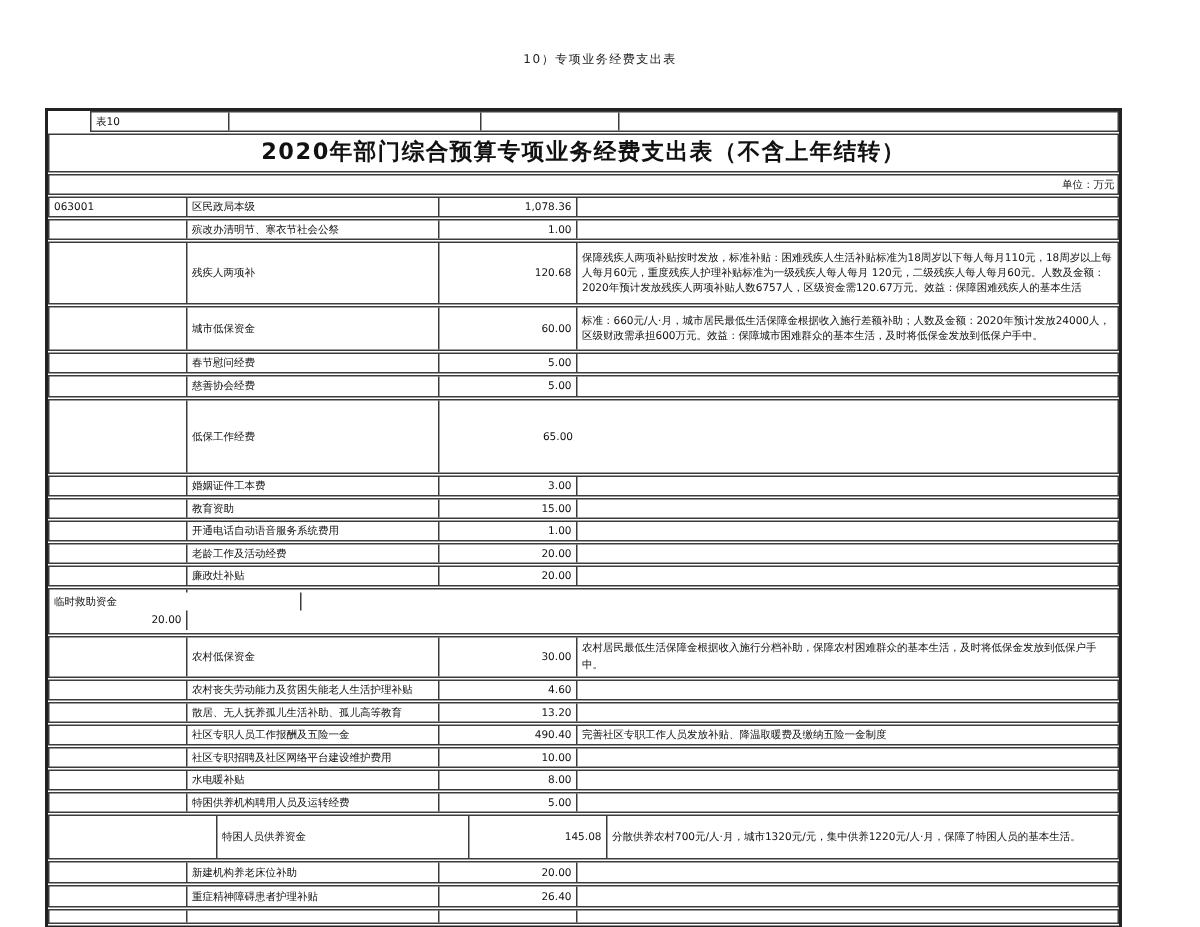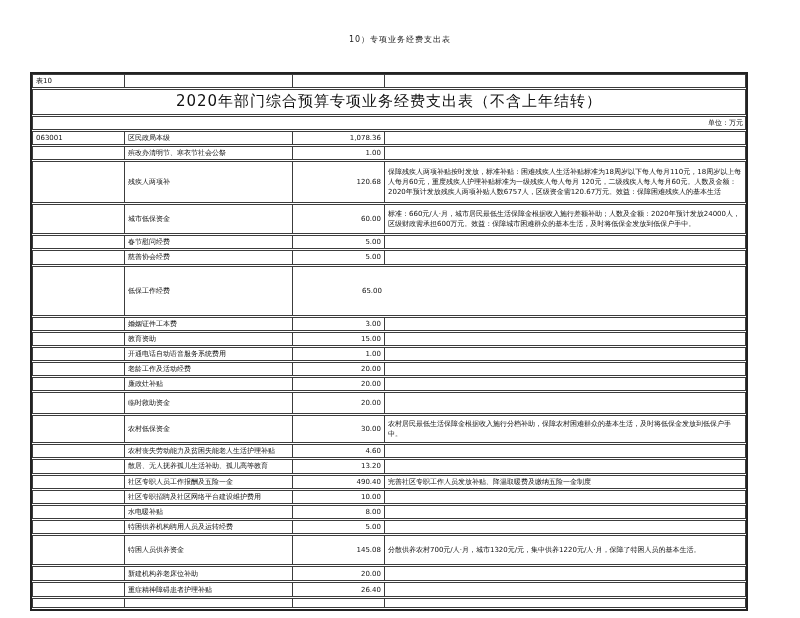--- a/index.html
+++ b/index.html
@@ -24,37 +24,37 @@
     box-sizing:border-box;border-right:1px solid #3c3c3c;
     padding:1px 3px;font-size:7px;line-height:1.45;
     display:flex;align-items:center;overflow:hidden;
   }
   .cell:last-child{border-right:none;}
   .c1{width:92px;flex:none;}
   .c2{width:168px;flex:none;}
   .c3{width:92px;flex:none;justify-content:flex-end;text-align:right;}
   .c4{flex:1;text-align:left;}
   
-  .tag-row{min-height:10px;}
+  .tag-row{min-height:10px;margin-left:28px;}
   .title-row{min-height:23px;}
   .title-cell{
     flex:1;justify-content:center;text-align:center;
-    font-size:15px;font-weight:normal;letter-spacing:1px;border-right:none;
+    font-size:15px;font-weight:bold;letter-spacing:1px;border-right:none;
   }
   .unit-row{min-height:11px;}
   .unit-cell{flex:1;justify-content:flex-end;border-right:none;padding-right:2px;}
   .colhead-row{min-height:12px;}
   .colhead-row .cell{justify-content:center;text-align:center;}
   
   #rows .trow:nth-child(3){min-height:42px;}
   #rows .trow:nth-child(4){min-height:30px;}
   #rows .trow:nth-child(7){min-height:50px;}
-  #rows .trow:nth-child(13){min-height:22px;}
+  #rows .trow:nth-child(13){min-height:22px;flex-direction:column;}
   #rows .trow:nth-child(14){min-height:28px;}
-  #rows .trow:nth-child(21){min-height:30px;}
+  #rows .trow:nth-child(21){min-height:30px;padding-left:20px;}
   #rows .trow:nth-child(22){min-height:15px;}
   #rows .trow:nth-child(23){min-height:15px;}
   #rows .trow:nth-child(24){min-height:10px;}
   #rows .trow:nth-child(25){height:9px;min-height:9px;overflow:hidden;margin-bottom:0;}
   #rows .trow:nth-child(25) .c4{font-size:6px;color:#555;align-items:flex-start;}
 </style>
 </head>
 <body>
 
 <div class="page-header">10）专项业务经费支出表</div>

